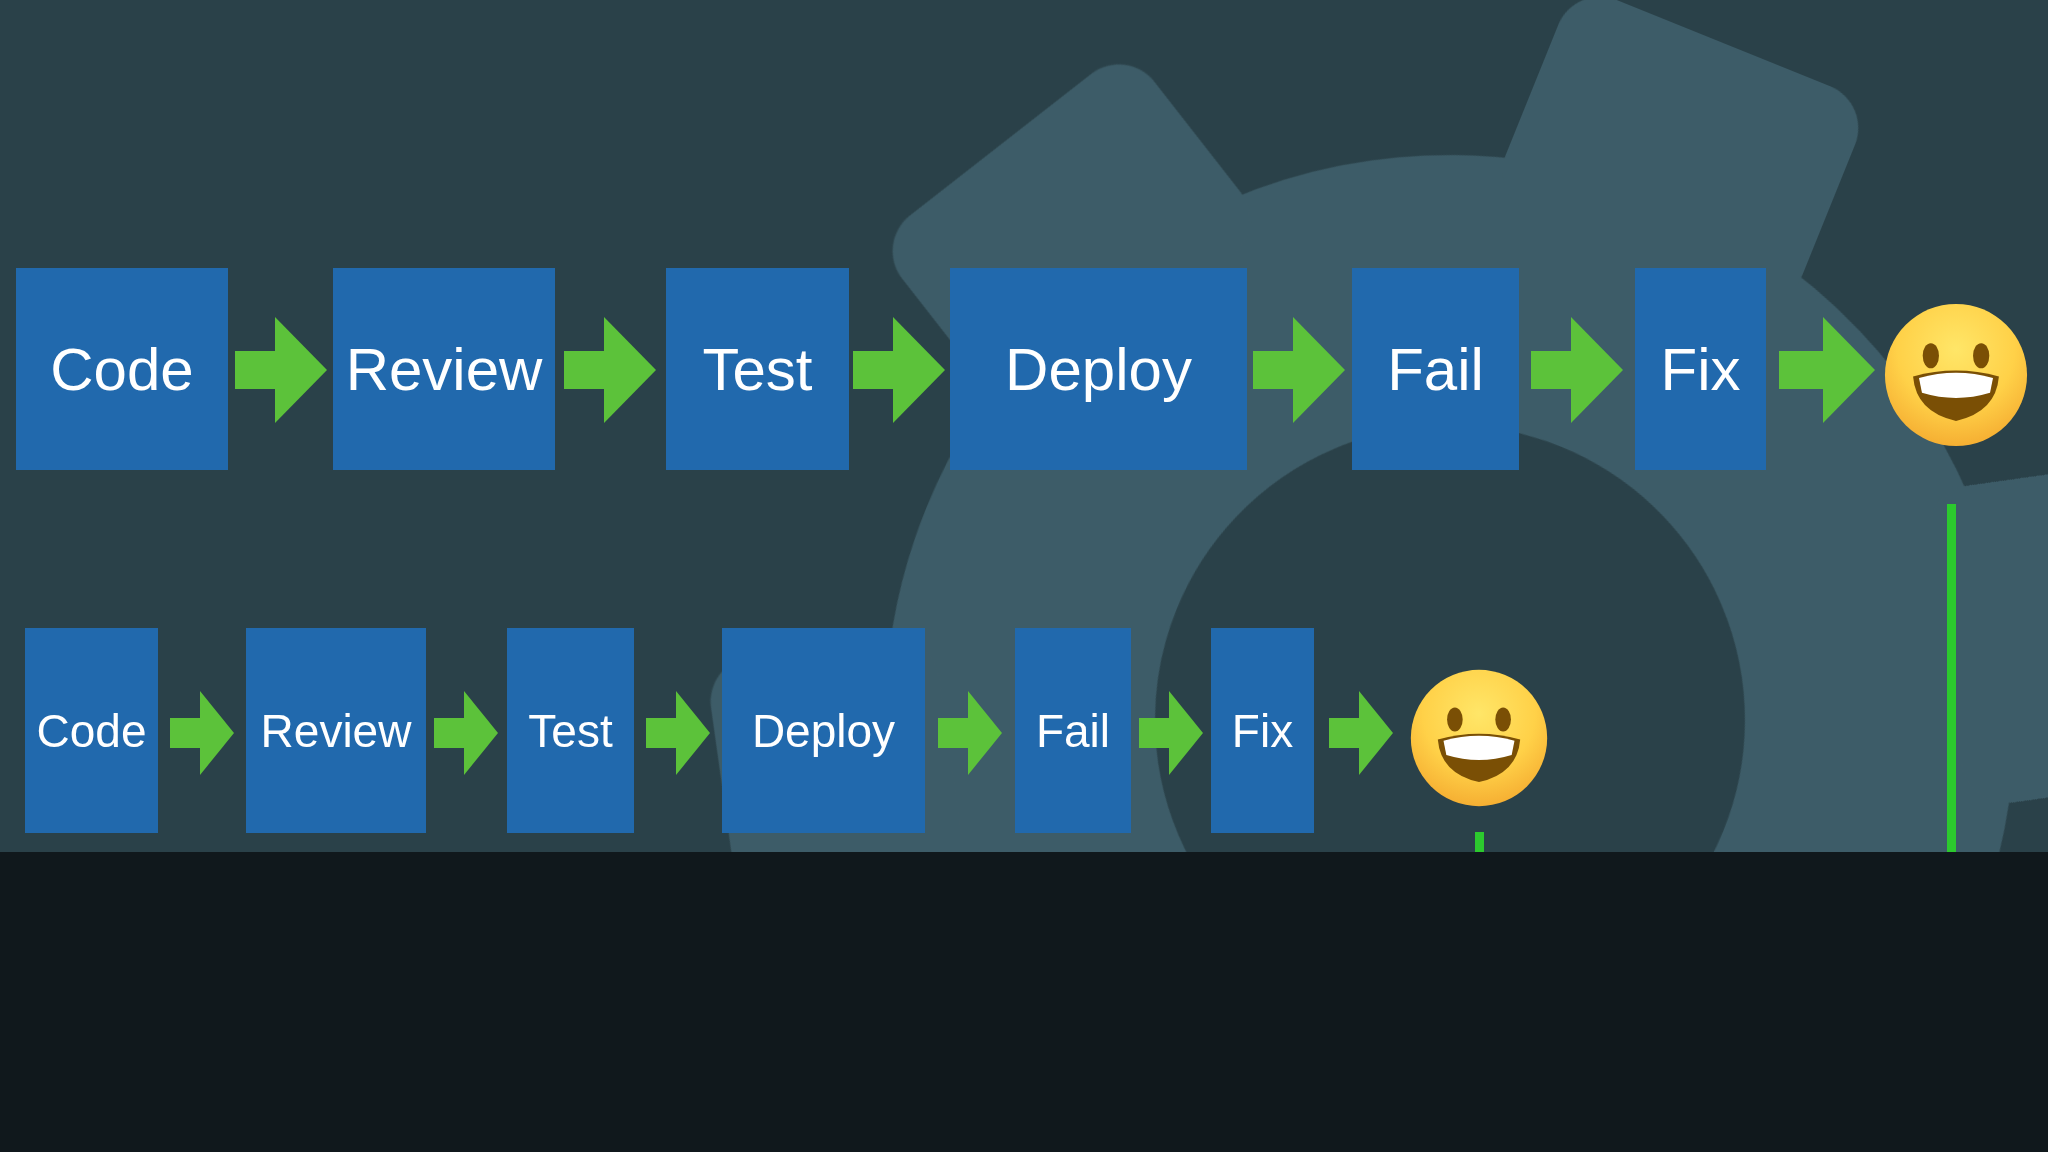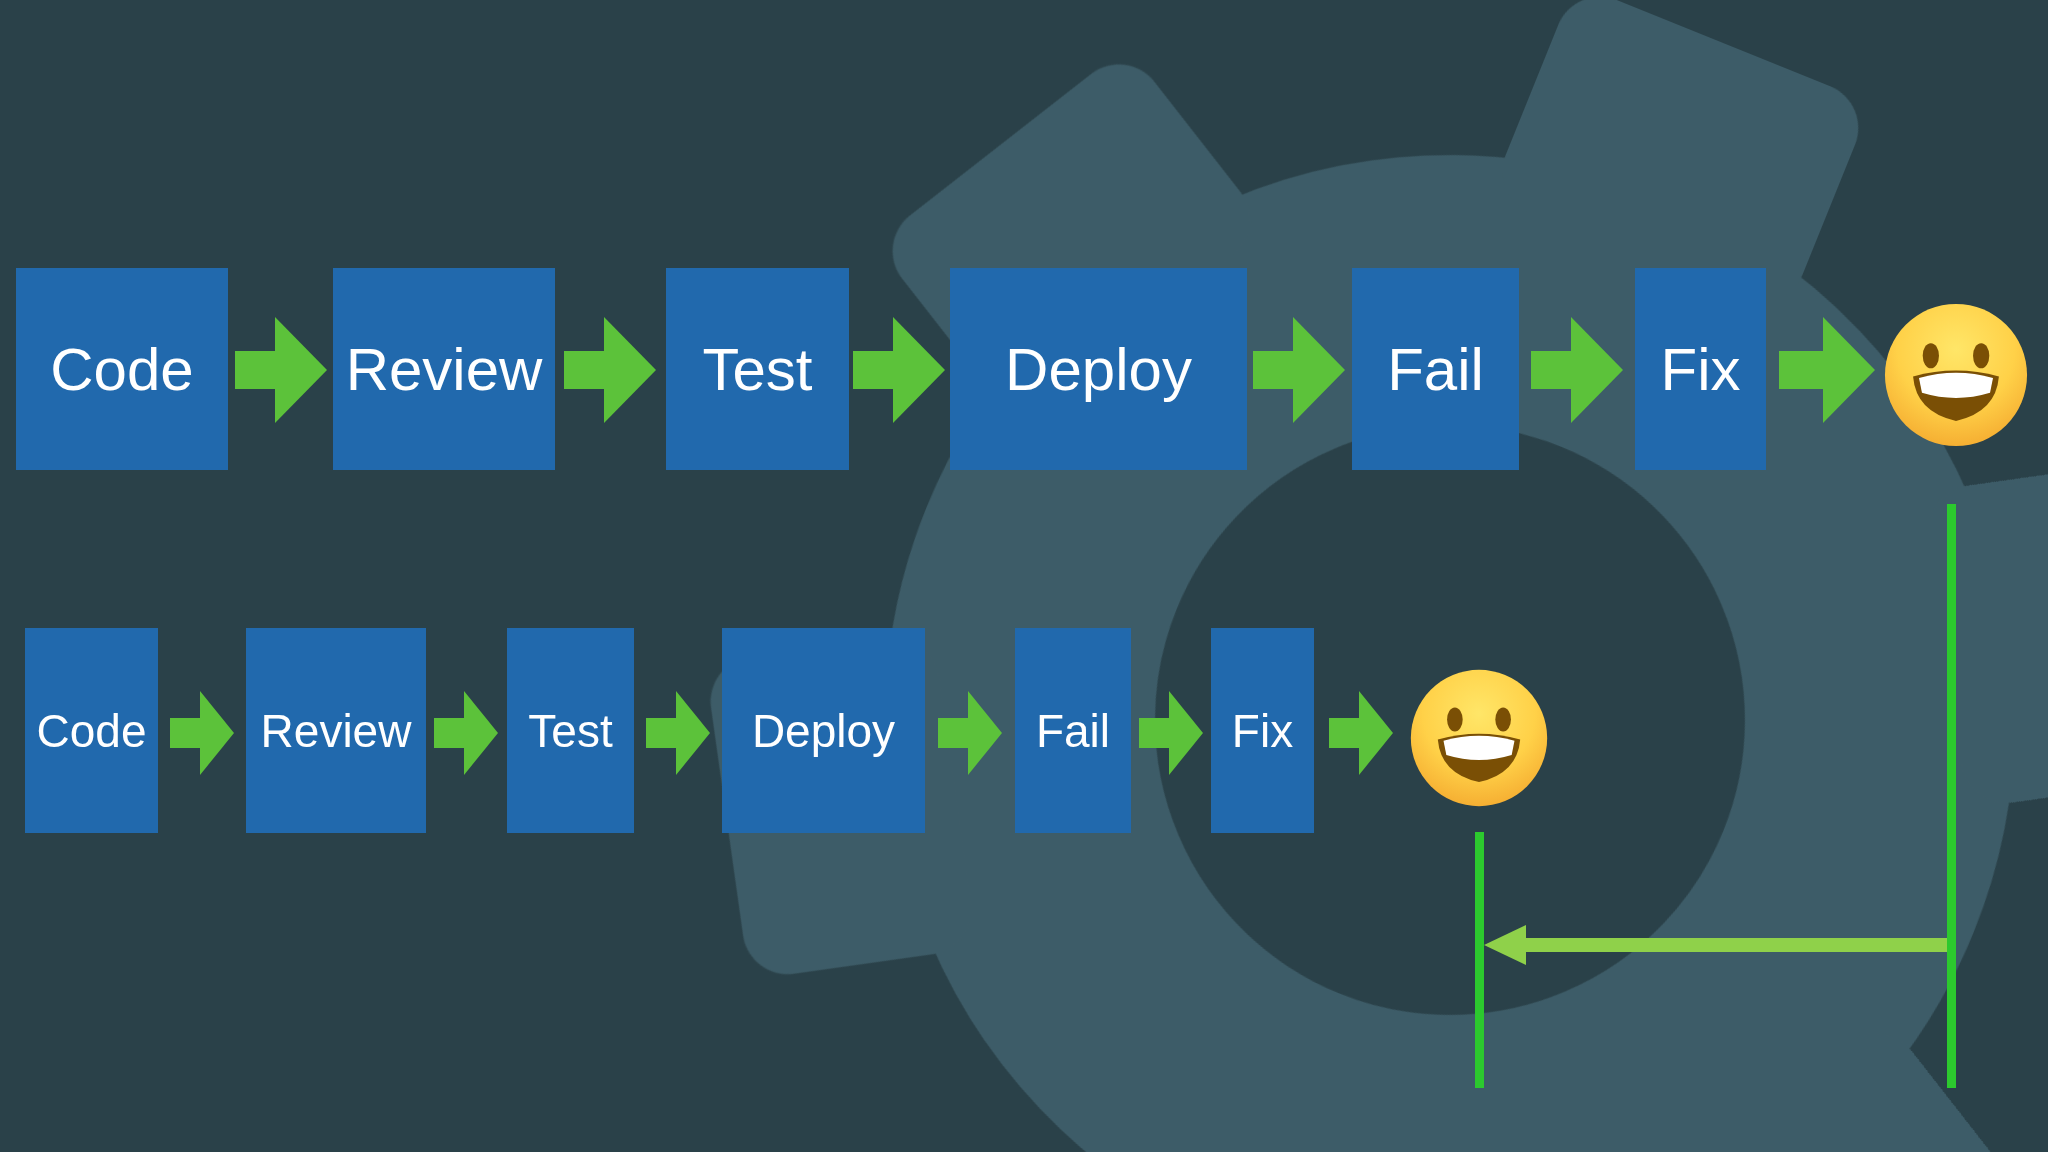--- a/index.html
+++ b/index.html
@@ -1,17 +1,17 @@
 <!DOCTYPE html>
 <html style="--bg: #2a4149; --box: #2169ad; --arrow: #5cc23a; --timeline: #2cc92e; --highlight: #8fd14a; --label: #ffffff;"><head>
 <meta charset="utf-8">
 <style>
   html,body{margin:0;padding:0;background:#10181c;}
   #stage{
-    position:relative;width:2048px;height:1152px;overflow:hidden;
+    position:relative;width:2048px;height:852px;overflow:hidden;
     background:var(--bg,#2a4149);
     font-family:"Liberation Sans","DejaVu Sans",sans-serif;
   }
   .watermark{position:absolute;left:0;top:0;z-index:0;}
   
   .box{
     position:absolute;z-index:2;background:var(--box,#2169ad);
     display:flex;align-items:center;justify-content:center;
     color:var(--label,#ffffff);
   }

